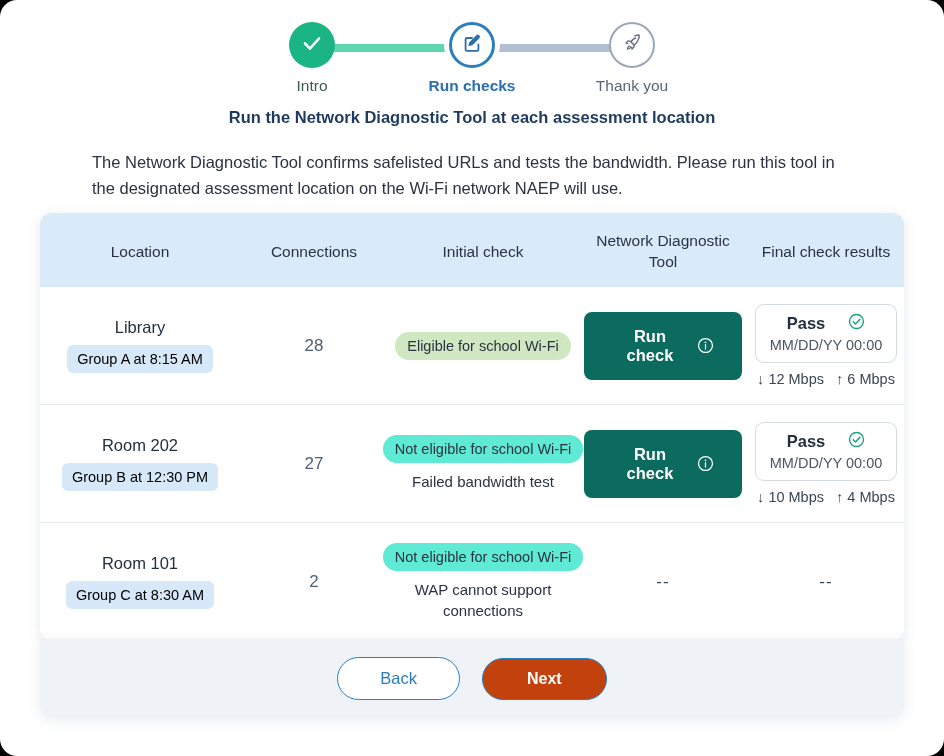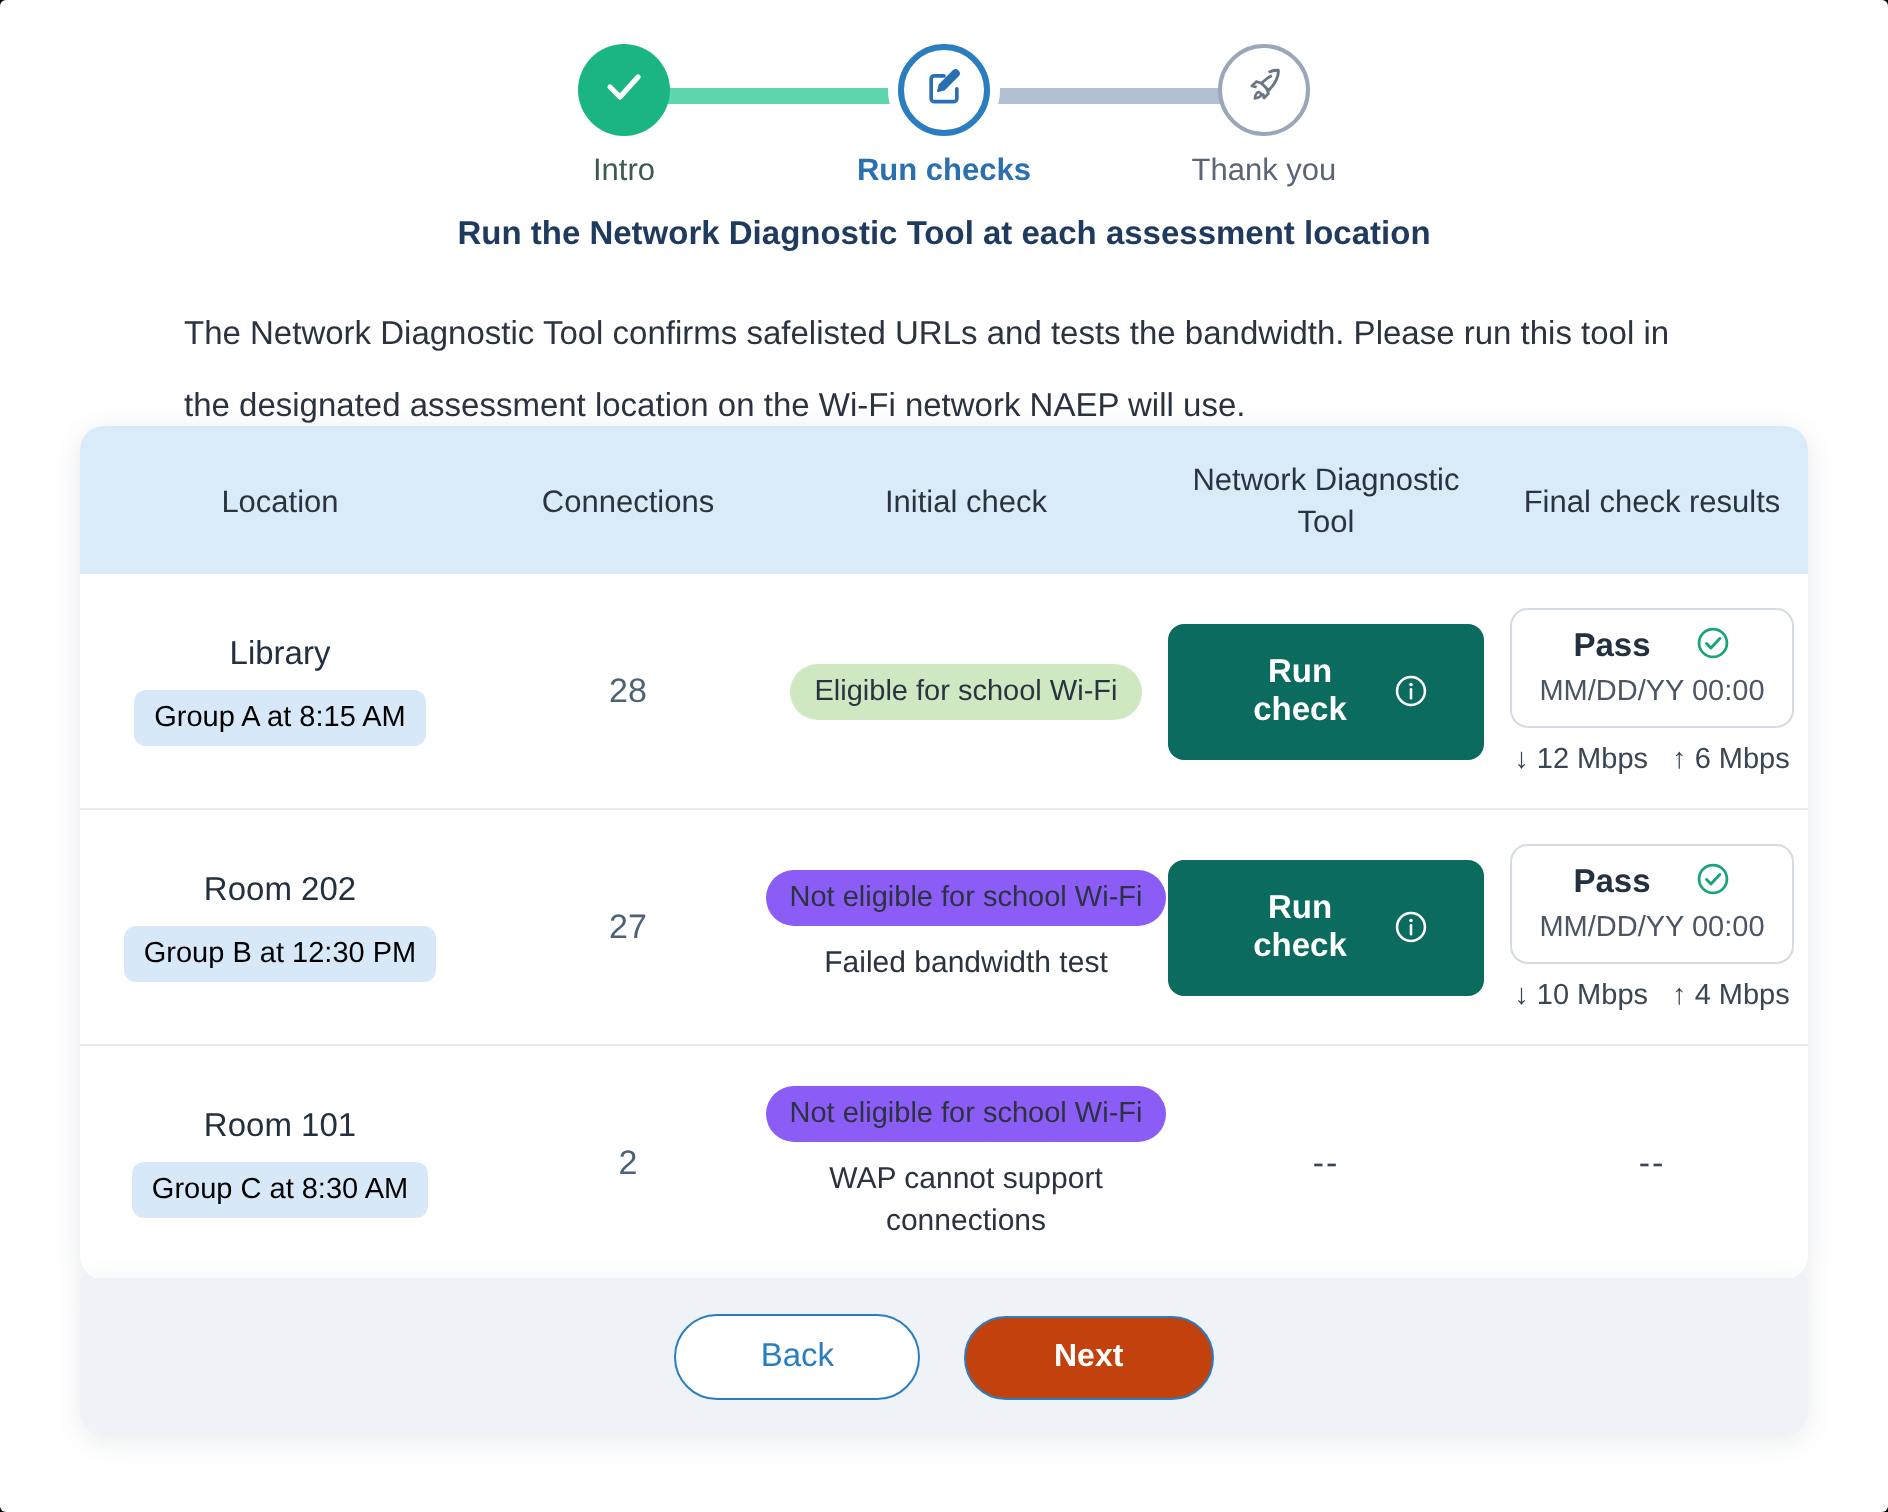--- a/index.html
+++ b/index.html
@@ -12,21 +12,21 @@
     width: 944px;
     height: 756px;
     font-family: "Liberation Sans", sans-serif;
     overflow: hidden;
   }
   .page {
     position: relative;
     width: 944px;
     height: 756px;
     background: #ffffff;
-    border-radius: 3px;
+    border-radius: 17px;
     overflow: hidden;
     box-sizing: border-box;
   }
 
   
   .stepper {
     position: relative;
     width: 430px;
     margin: 22px auto 0 auto;
     height: 70px;
@@ -93,21 +93,21 @@
     text-align: center;
     font-size: 16.5px;
     font-weight: bold;
     color: #1f3a5f;
     margin-top: 16px;
   }
   .intro-text {
     width: 760px;
     margin: 22px auto 0 auto;
     font-size: 16.5px;
-    line-height: 36px;
+    line-height: 26px;
     color: #2b3340;
     text-align: left;
   }
 
   
   .card {
     position: absolute;
     left: 40px;
     top: 213px;
     width: 864px;
@@ -177,21 +177,21 @@
 
   .pill {
     display: inline-block;
     font-size: 14.5px;
     border-radius: 14px;
     padding: 6px 12px;
     white-space: nowrap;
     color: #2b3340;
   }
   .pill-ok   { background: #cfe8c2; }
-  .pill-warn { background: #8b5cf6; }
+  .pill-warn { background: #5eead4; }
   .sub-note {
     margin-top: 8px;
     font-size: 15px;
     color: #2b3340;
     line-height: 21px;
     max-width: 165px;
   }
 
   .run-btn {
     background: #0b6b5e;

